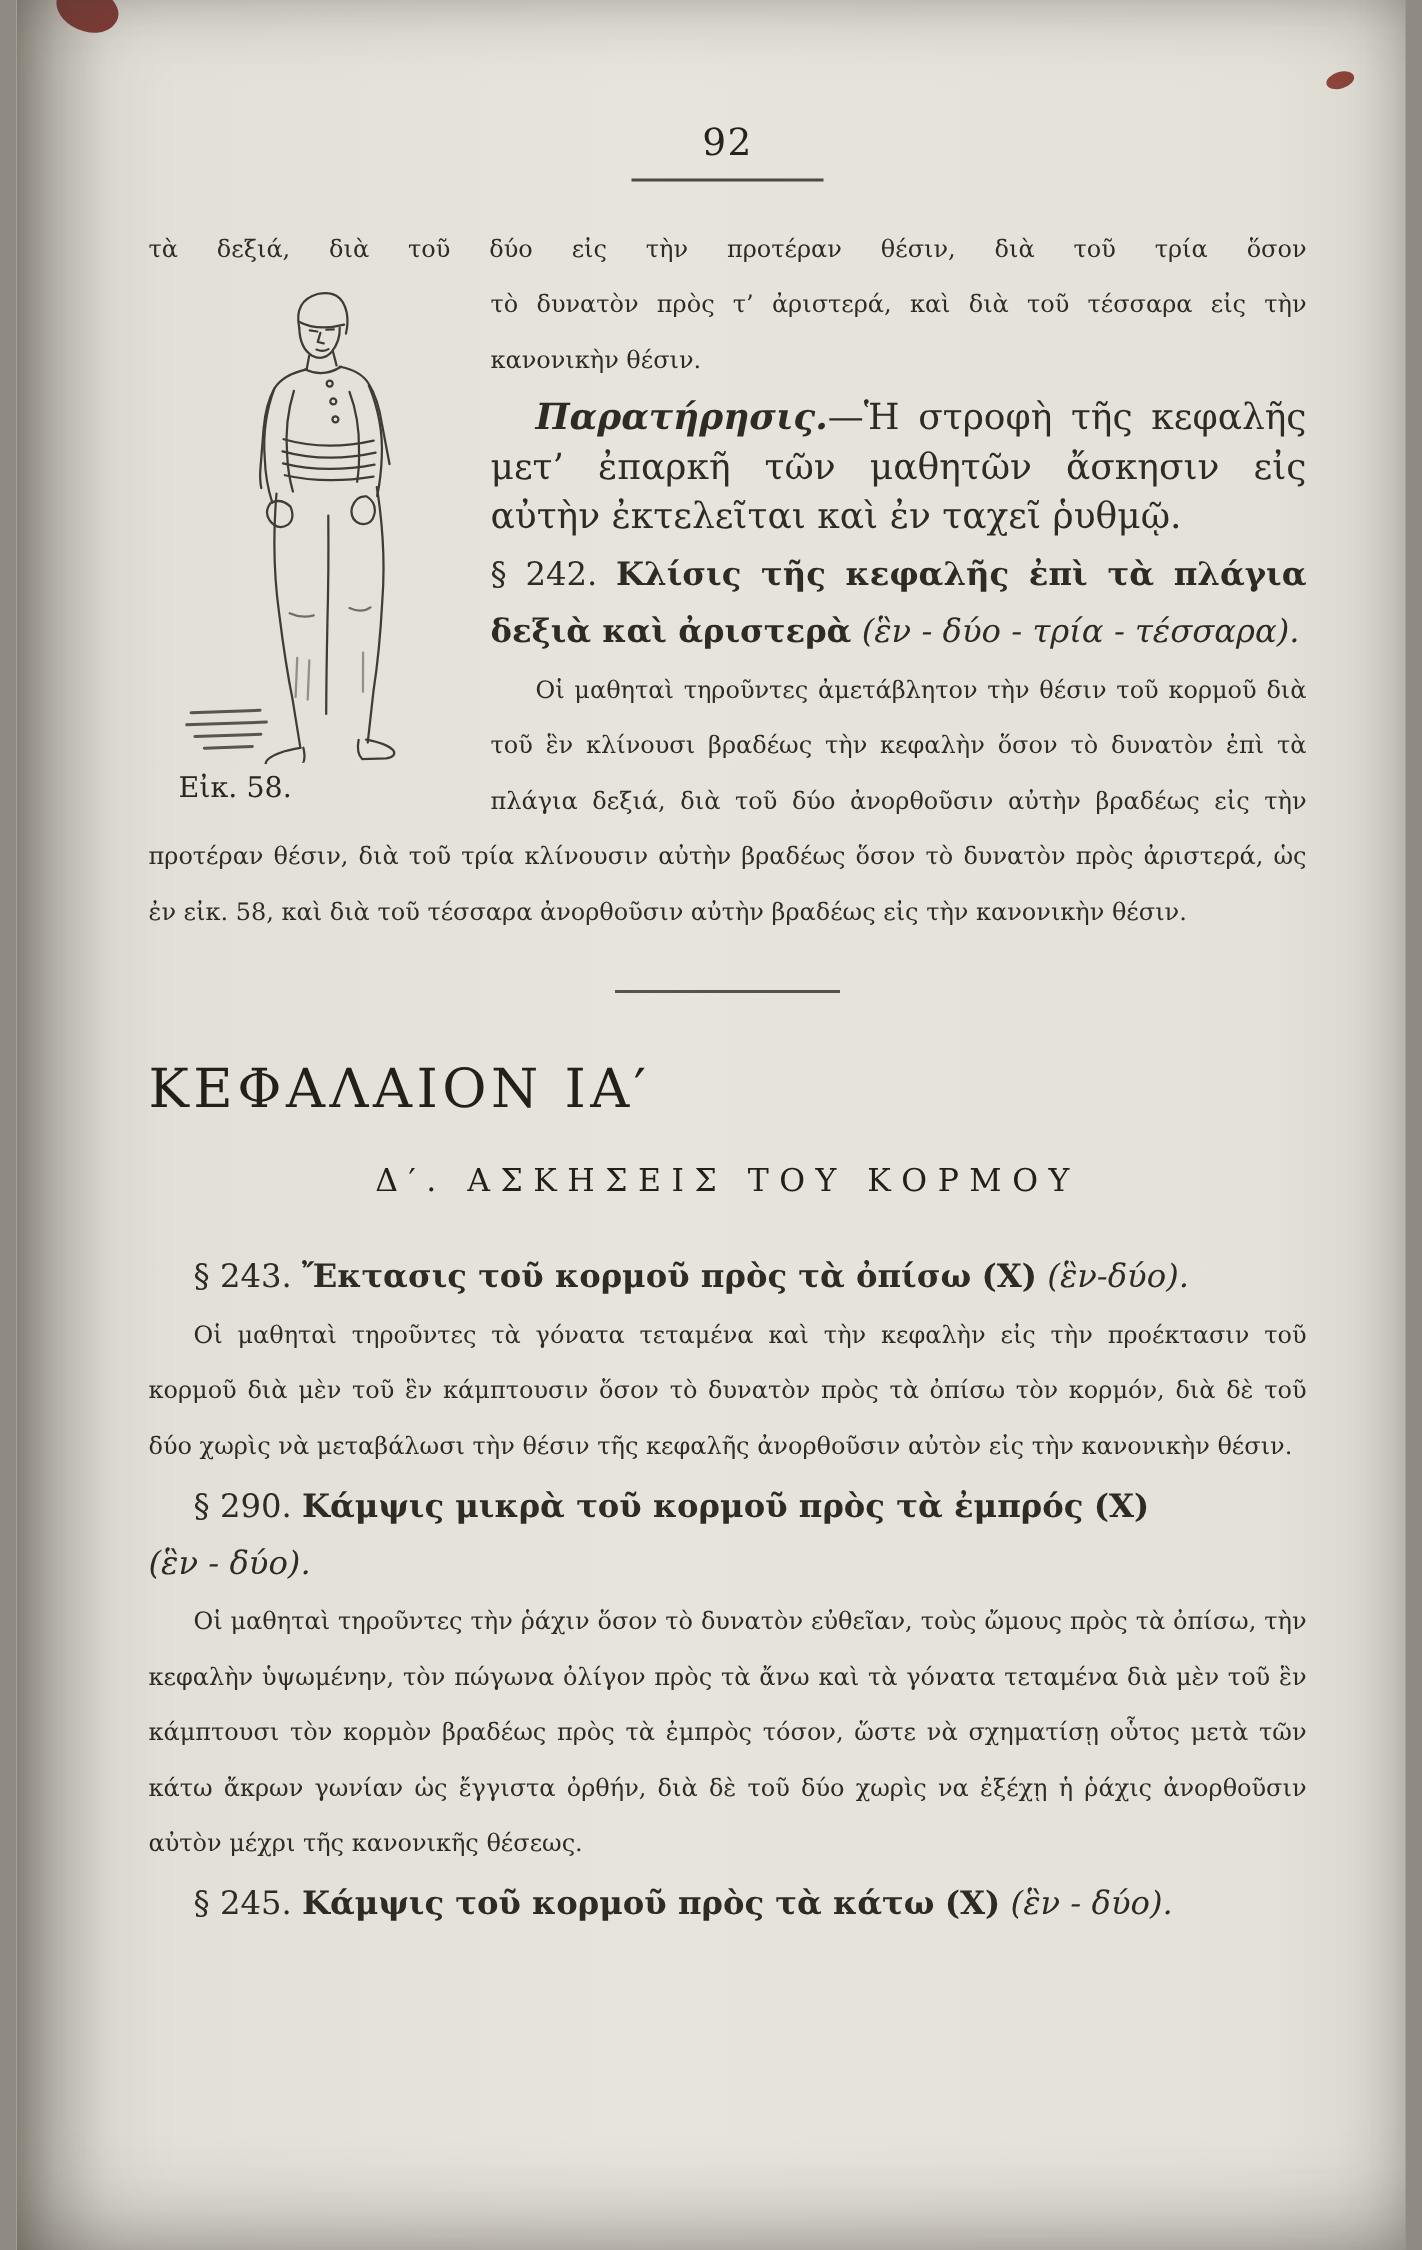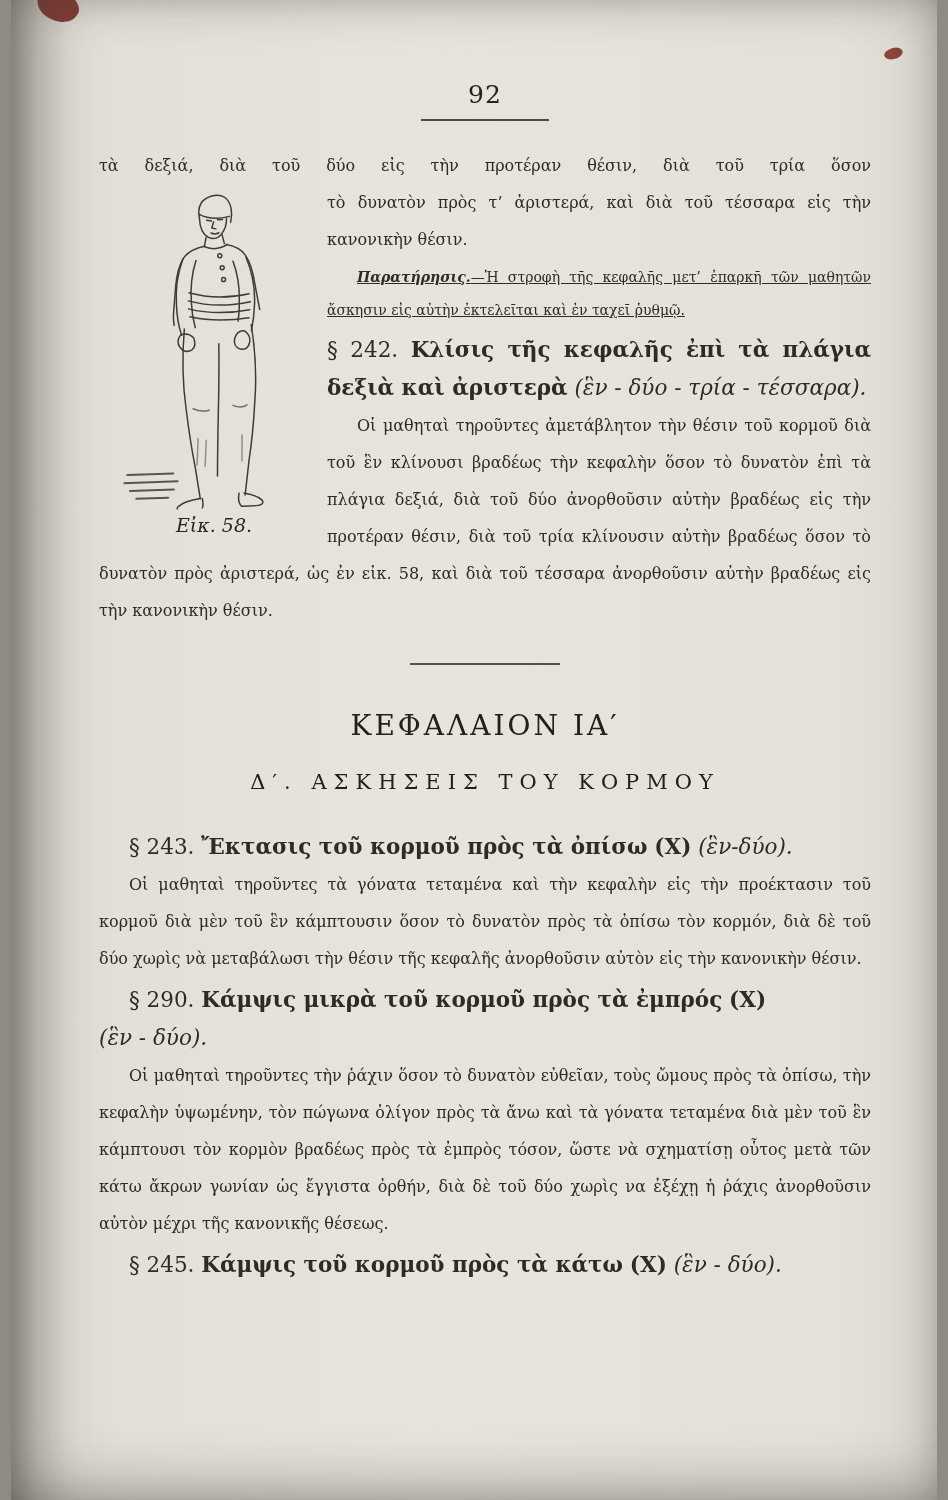--- a/index.html
+++ b/index.html
@@ -76,32 +76,30 @@
   figure.illustration {
     float: left;
     width: 190px;
     margin: 4px 18px 4px 20px;
     padding: 0;
     text-align: center;
   }
   figure.illustration svg { transform: rotate(-2deg); }
   .fig-caption {
     font-size: 19px;
-    font-style: italic;
     margin-top: 2px;
-    text-align: center;
+    text-align: left;
     color: #2a2721;
   }
   .remark {
-    font-size: 14px;
+    font-size: 24px;
     line-height: 33px;
     text-align: justify;
     text-indent: 30px;
     margin: 3px 0 2px;
-    text-decoration: underline;
   }
   .remark-label {
     font-weight: bold;
     font-style: italic;
   }
   .section-head {
     font-size: 21.5px;
     line-height: 38px;
     text-align: justify;
     margin: 4px 0 0;
@@ -115,22 +113,21 @@
     line-height: 38px;
     font-style: italic;
     margin: 0;
   }
   .divider {
     width: 150px;
     border-top: 2px solid #56534b;
     margin: 34px auto 44px;
   }
   .chapter-title {
-    text-align: center;
-    font-size: 28px;
+    font-size: 36px;
     font-weight: 400;
     letter-spacing: 3px;
     margin: 0 0 28px;
     color: #232019;
   }
   .chapter-subtitle {
     text-align: center;
     font-size: 21px;
     font-weight: 400;
     letter-spacing: 7px;

